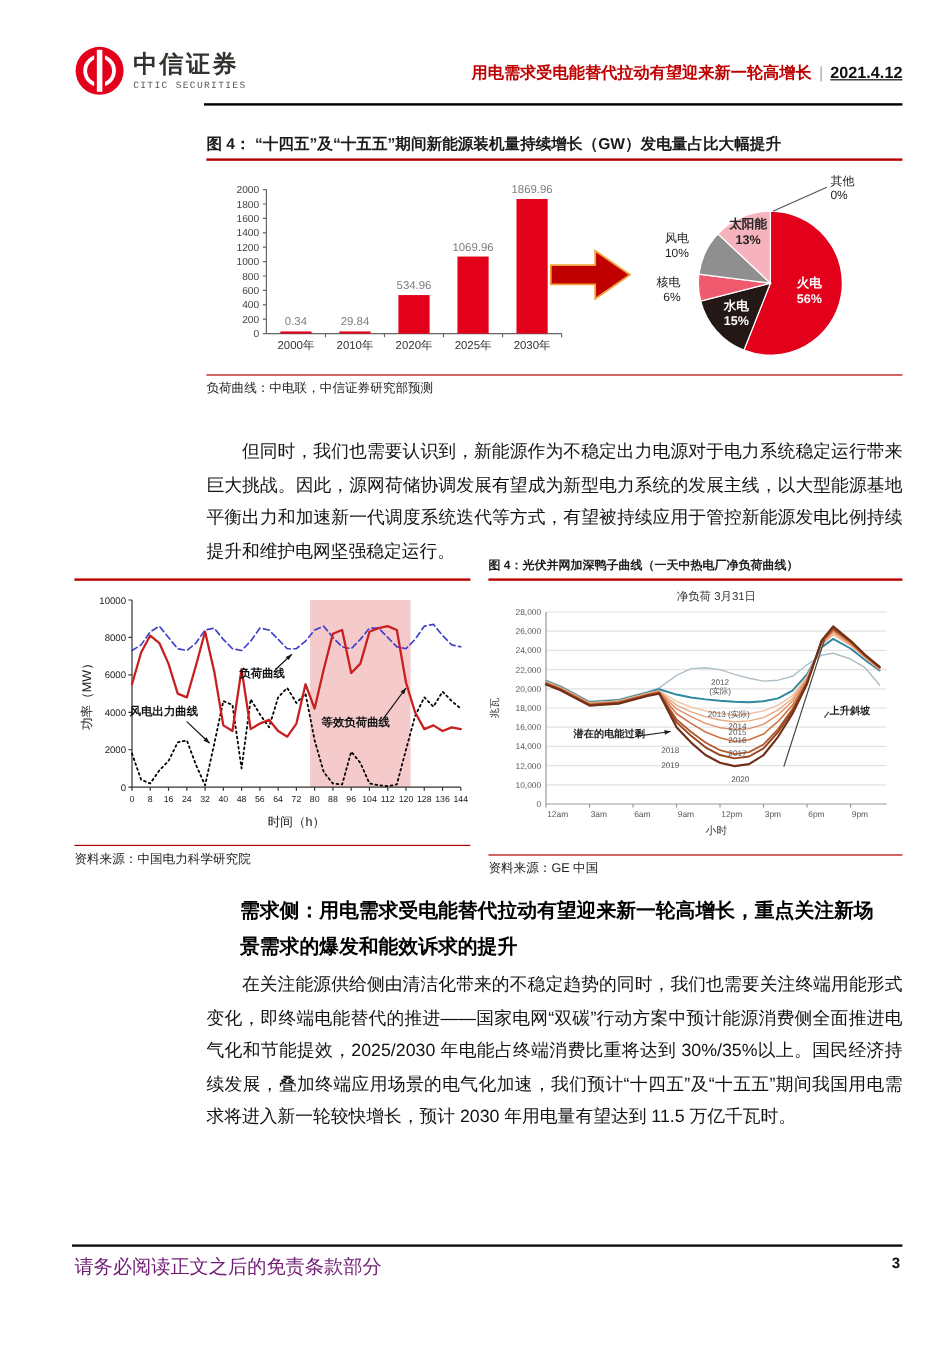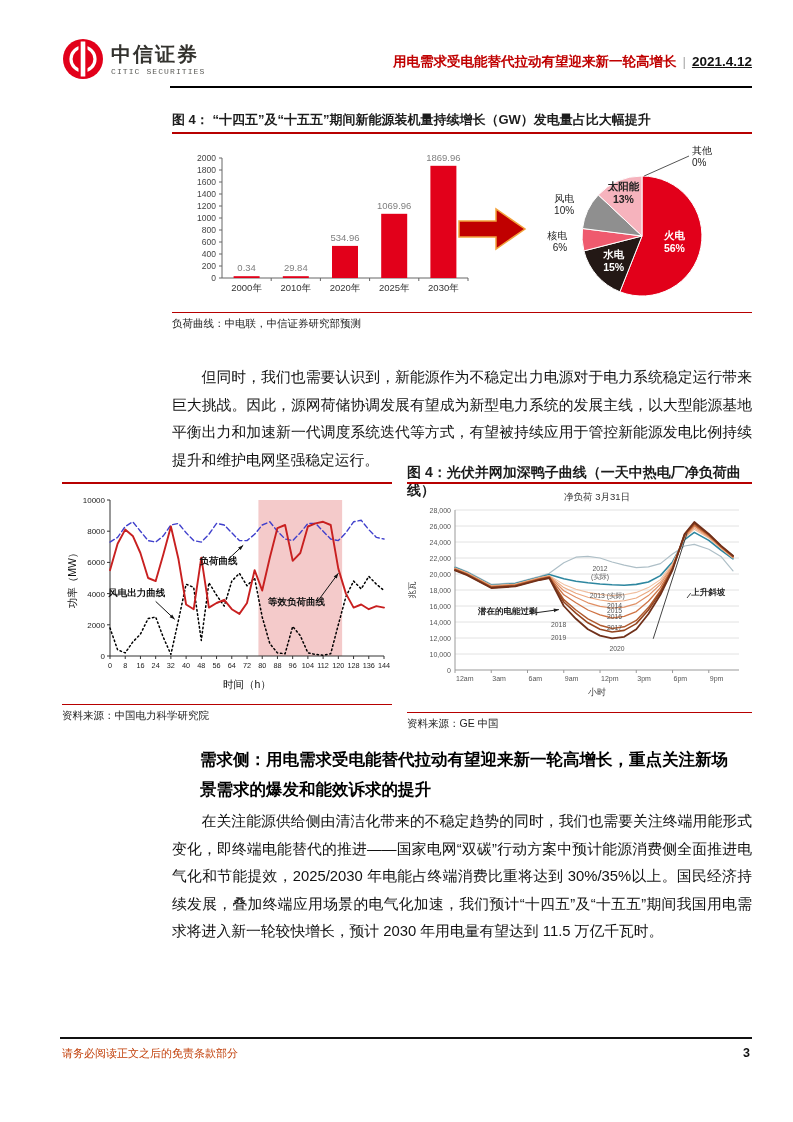--- a/index.html
+++ b/index.html
@@ -19,21 +19,21 @@
   .figtitle{font-weight:bold;color:#1c1c1c;}
   .fig2-title{left:172px;top:111px;width:580px;font-size:13px;}
   .redline2{height:2px;background:#b70000;}
   .redline1{height:1px;background:#b70000;}
   .src{font-size:10.5px;color:#222222;}
   
   .para{font-size:14.8px;line-height:27.5px;color:#121212;text-align:justify;text-indent:2em;}
   .sec-heading{left:200px;top:744px;width:540px;font-size:16.5px;line-height:30px;font-weight:bold;color:#000;}
   
   .footer-rule{left:60px;top:1037px;width:692px;height:2px;background:#111;}
-  .footer-text{left:62px;top:1046px;font-size:11px;color:#c2410c;}
+  .footer-text{left:62px;top:1046px;font-size:16px;color:#701a75;}
   .page-num{left:700px;top:1046px;width:50px;text-align:right;font-size:12.5px;font-weight:bold;color:#111;}
   svg text{font-family:"Liberation Sans","DejaVu Sans",sans-serif;}
 </style>
 </head>
 <body>
 
 <div class="page">
 
   <div class="abs logo-row">
     <svg width="42" height="42" viewBox="0 0 42 42">
@@ -120,21 +120,21 @@
       <line x1="122.09396980215006" y1="38.03655037885425" x2="167" y2="18" stroke="#555" stroke-width="1"></line>
       <text x="170" y="16" font-size="10" fill="#222" text-anchor="start"><tspan x="170" dy="0">其他</tspan><tspan x="170" dy="12">0%</tspan></text>
     </svg>
 
   <div class="abs redline1" style="left:172px;top:312px;width:580px;"></div>
   <div class="abs src" style="left:172px;top:317px;">负荷曲线：中电联，中信证券研究部预测</div>
 
   <div class="abs para" style="left:172px;top:364px;width:580px;">但同时，我们也需要认识到，新能源作为不稳定出力电源对于电力系统稳定运行带来巨大挑战。因此，源网荷储协调发展有望成为新型电力系统的发展主线，以大型能源基地平衡出力和加速新一代调度系统迭代等方式，有望被持续应用于管控新能源发电比例持续提升和维护电网坚强稳定运行。</div>
 
   <div class="abs redline2" style="left:62px;top:482px;width:330px;"></div>
-  <div class="abs figtitle" style="left:407px;top:464px;width:345px;font-size:14px;">图 4：光伏并网加深鸭子曲线（一天中热电厂净负荷曲线）</div>
+  <div class="abs figtitle" style="left:407px;top:464px;width:345px;font-size:10px;">图 4：光伏并网加深鸭子曲线（一天中热电厂净负荷曲线）</div>
   <div class="abs redline2" style="left:407px;top:482px;width:345px;"></div>
 
   <svg id="fig3-chart" class="abs" style="left:62px;top:490px;" width="330" height="206">
       <rect x="196.41666666666666" y="10" width="83.72222222222226" height="156" fill="#f4caca"></rect>
       <line x1="45" y1="166" x2="48" y2="166" stroke="#333" stroke-width="1"></line>
       <text x="43" y="169" font-size="8" fill="#222" text-anchor="end">0</text>
       <line x1="45" y1="134.8" x2="48" y2="134.8" stroke="#333" stroke-width="1"></line>
       <text x="43" y="137.8" font-size="8" fill="#222" text-anchor="end">2000</text>
       <line x1="45" y1="103.6" x2="48" y2="103.6" stroke="#333" stroke-width="1"></line>
       <text x="43" y="106.6" font-size="8" fill="#222" text-anchor="end">4000</text>

